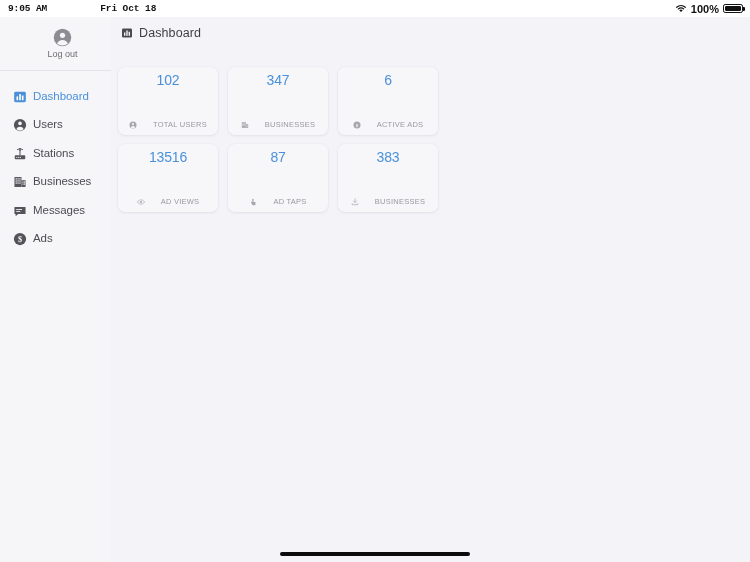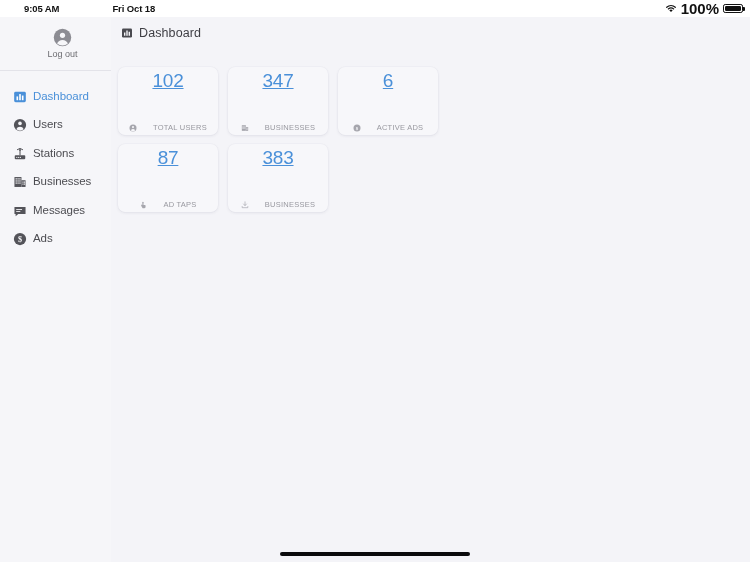--- a/index.html
+++ b/index.html
@@ -10,25 +10,25 @@
     overflow: hidden;
   }
   #app { position: relative; width: 750px; height: 562px; background: #ffffff; }
 
   
   .statusbar {
     position: absolute; top: 0; left: 0; width: 750px; height: 17px;
     display: flex; align-items: center; background: #ffffff;
     font-size: 9.5px; font-weight: bold; color: #111; z-index: 20;
   }
-  .sb-left { display: flex; align-items: center; gap: 9px; padding-left: 24px; }
+  .sb-left { display: flex; align-items: center; gap: 9px; padding-left: 8px; font-family: Liberation Mono, monospace; }
   .sb-right { margin-left: auto; display: flex; align-items: center; gap: 4px; padding-right: 7px; }
   .sb-time { letter-spacing: -0.1px; }
   .sb-date { letter-spacing: -0.1px; margin-left: 44px; }
-  .sb-pct { font-size: 15px; font-weight: bold; }
+  .sb-pct { font-size: 11px; font-weight: bold; }
   .wifi-ico { width: 12px; height: 9px; display: block; }
   .batt {
     width: 20px; height: 9.5px; border: 1.1px solid #111; border-radius: 2.2px;
     position: relative; display: inline-block;
   }
   .batt::after {
     content: ""; position: absolute; right: -2.6px; top: 2.7px;
     width: 1.6px; height: 3.6px; background: #111; border-radius: 0 1px 1px 0;
   }
   .batt-fill { position: absolute; left: 1px; top: 1px; bottom: 1px; width: calc(100% - 2px); background: #111; border-radius: 1.2px; }
@@ -72,21 +72,21 @@
   .cards-wrap { padding: 18px 0 0 7px; }
   .card-row { display: flex; gap: 10px; margin-bottom: 9px; }
   .card {
     width: 100px; height: 68px;
     background: #f7f7fa; border-radius: 7px;
     box-shadow: 0 1px 3px rgba(60,60,90,0.09), 0 0 0 0.5px rgba(120,120,150,0.05);
     display: flex; flex-direction: column;
     align-items: center; justify-content: center; gap: 3px;
   }
   .card-value {
-    font-size: 19px; color: #4a90d9; letter-spacing: -0.2px; line-height: 1; text-decoration: underline;
+    font-size: 14px; color: #4a90d9; letter-spacing: -0.2px; line-height: 1;
   }
   .card-meta {
     display: flex; align-items: flex-end; gap: 16px;
     font-size: 7.5px; color: #98989f; letter-spacing: 0.25px; margin-top: 30px;
   }
   .card-meta .card-ico { width: 8px; height: 8px; display: block; flex: 0 0 8px; }
 
   
   .home-indicator {
     position: absolute; bottom: 6px; left: 50%; transform: translateX(-50%);
@@ -296,20 +296,32 @@
               </svg>
             </span>
             <span>ACTIVE ADS</span>
           </div>
         </div>
 
       </div>
 
       <div class="card-row">
 
+        <div class="card">
+          <div class="card-value">13516</div>
+          <div class="card-meta">
+            <span>
+              <svg class="card-ico" viewBox="0 0 24 24">
+                <path d="M12 5.5 C4.5 5.5 1.3 12 1.3 12 S4.5 18.5 12 18.5 S22.7 12 22.7 12 S19.5 5.5 12 5.5 Z" fill="none" stroke="#a6a6ad" stroke-width="2"></path>
+                <circle cx="12" cy="12" r="3.2" fill="#a6a6ad"></circle>
+              </svg>
+            </span>
+            <span>AD VIEWS</span>
+          </div>
+        </div>
 
         <div class="card">
           <div class="card-value">87</div>
           <div class="card-meta">
             <span>
               <svg class="card-ico" viewBox="0 0 24 24">
                 <rect x="10" y="2" width="3.6" height="10" rx="1.8" fill="#a6a6ad"></rect>
                 <path d="M8.5 10.5 c-2 0.6 -2.6 2.6 -1.6 4.4 l3 5.2 c0.6 1 1.6 1.6 2.8 1.6 h3.6 c2 0 3.4 -1.5 3.4 -3.5 v-4.6 c0 -1.1 -0.9 -1.9 -1.9 -1.9 h-7.1 Z" fill="#a6a6ad"></path>
               </svg>
             </span>

